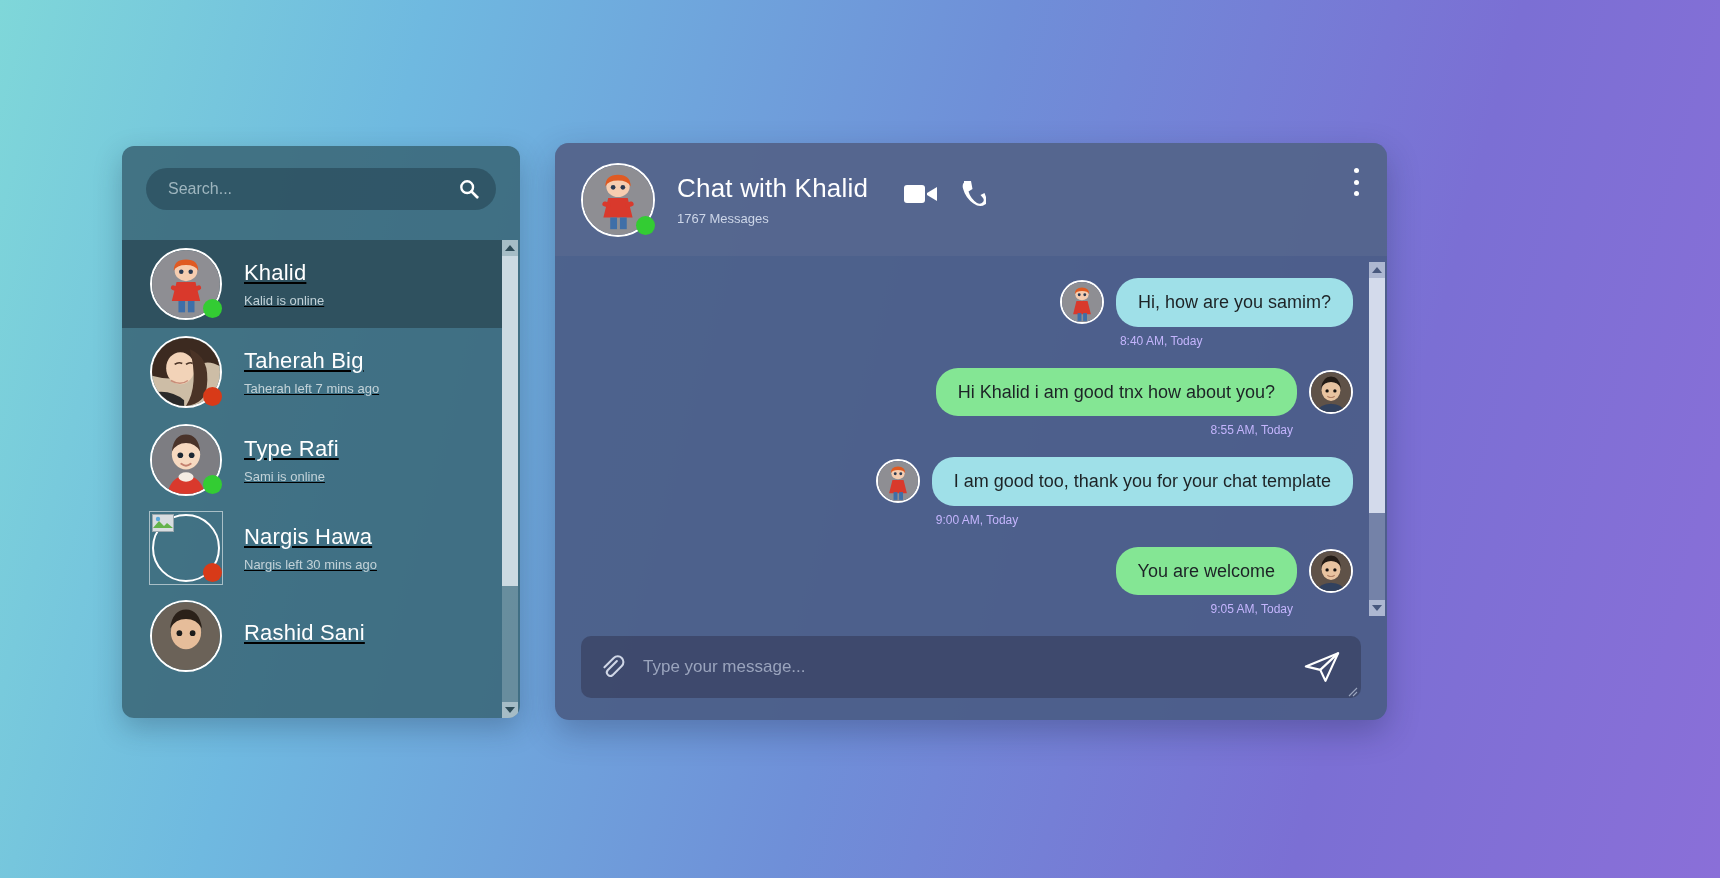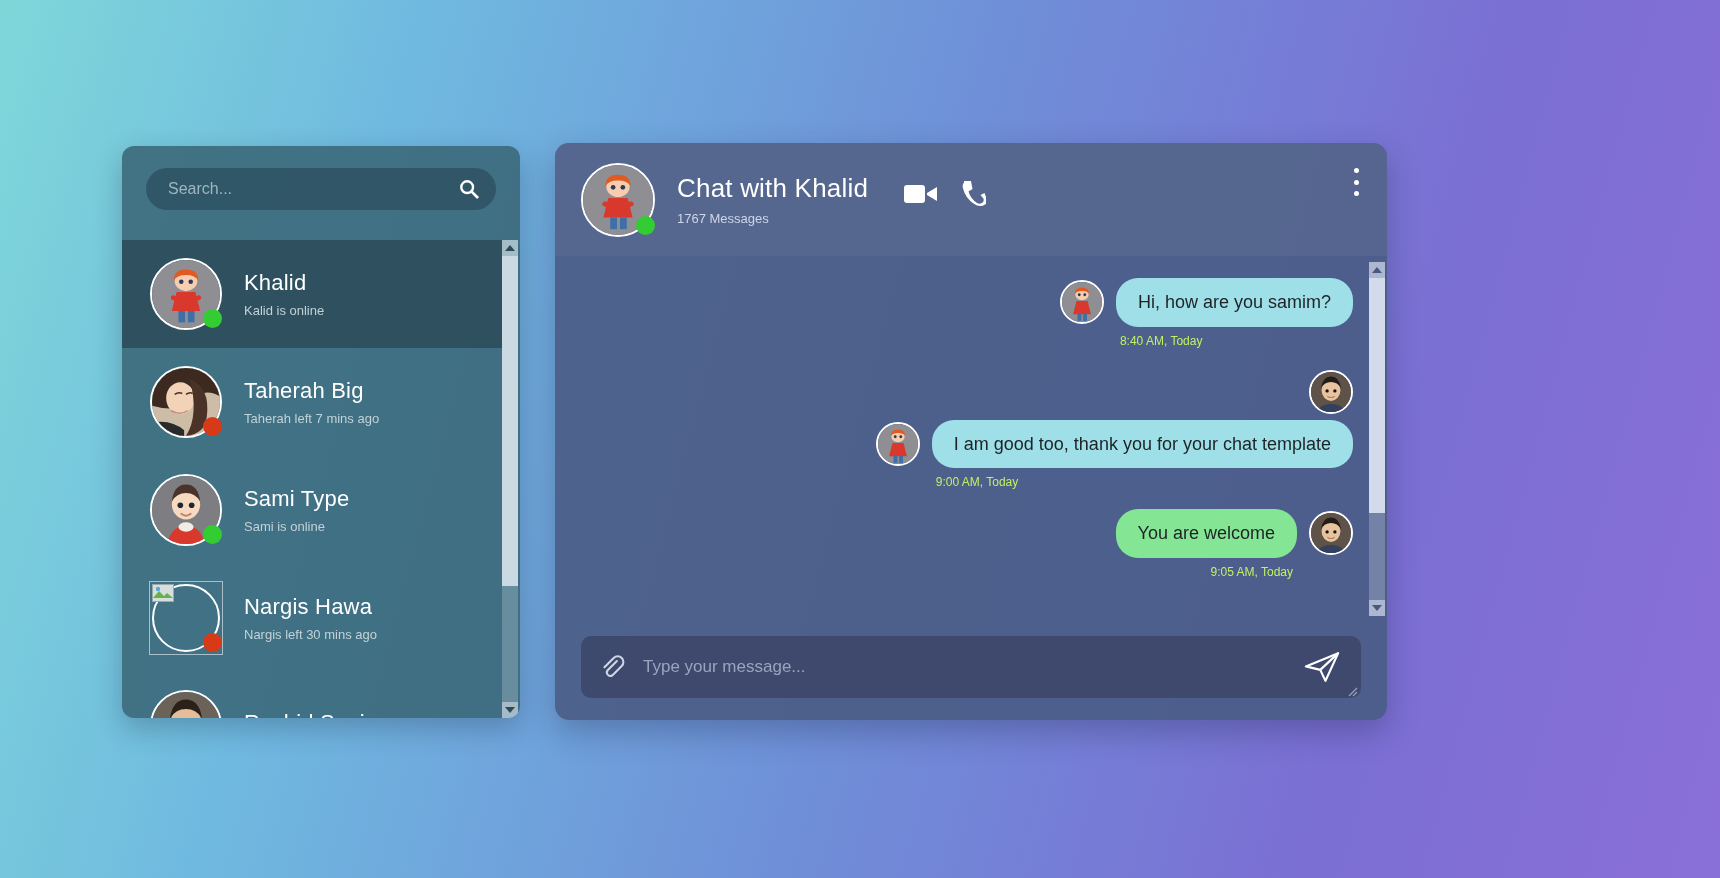--- a/index.html
+++ b/index.html
@@ -57,23 +57,24 @@
     flex: 1 1 auto;
     overflow: hidden;
   }
   #contact-list {
     position: absolute;
     left: 0; top: 0; right: 18px; bottom: 0;
     overflow: hidden;
   }
   .contact {
     display: flex; align-items: center;
-    height: 108px;
+    height: 88px;
     padding: 0 0 0 28px;
     position: relative;
+    text-decoration: underline;
   }
   .contact.active { background: rgba(46,78,92,0.92); }
   .avatar-wrap {
     position: relative;
     width: 72px; height: 72px;
     flex: 0 0 72px;
   }
   .avatar {
     width: 72px; height: 72px;
     border-radius: 50%;
@@ -235,21 +236,21 @@
     border-radius: 22px;
     padding: 13px 22px;
     font-size: 18px;
     color: #1d2326;
     max-width: 620px;
     line-height: 1.25;
   }
   .bubble.in  { background: #9fe0e8; }
   .bubble.out { background: #84e694; }
   .stamp {
-    font-size: 12px; color: #bef264;
+    font-size: 12px; color: #c4b5fd;
     margin: 7px 4px 14px 4px;
   }
 
   
   .csb-track {
     position: absolute;
     right: 2px; top: 6px; bottom: 6px;
     width: 16px;
     background: rgba(205,215,235,0.30);
   }
@@ -391,21 +392,21 @@
               <circle cx="30" cy="31" r="3" fill="#1d2733"></circle>
               <circle cx="42" cy="31" r="3" fill="#1d2733"></circle>
               <path d="M31 40 q5 4 10 0" stroke="#c4806e" stroke-width="2" fill="none" stroke-linecap="round"></path>
               <path d="M16 72 q4 -18 20 -20 q16 2 20 20z" fill="#d9392c"></path>
               <ellipse cx="36" cy="54" rx="8" ry="5" fill="#f4ece3"></ellipse>
             </svg>
           </div>
           <span class="status-dot online"></span>
         </div>
         <div class="contact-text">
-          <div class="contact-name">Sami Type</div>
+          <div class="contact-name">Type Rafi</div>
           <div class="contact-sub">Sami is online</div>
         </div>
       </div>
 
       <div class="contact">
         <div class="avatar-wrap">
           <div class="avatar broken">
             <span class="ring"></span>
             <svg class="broken-glyph" viewBox="0 0 22 18">
               <rect x="0.5" y="0.5" width="21" height="17" fill="#d8dde0" stroke="#9aa7ad"></rect>
@@ -518,20 +519,24 @@
             <rect x="38" y="56" width="7" height="14" fill="#3f6fa8"></rect>
           </svg>
         </div>
         <div class="bubble-col">
           <div class="bubble in">Hi, how are you samim?</div>
           <div class="stamp">8:40 AM, Today</div>
         </div>
       </div>
 
       <div class="msg-row out">
+        <div class="bubble-col">
+          <div class="bubble out">Hi Khalid i am good tnx how about you?</div>
+          <div class="stamp">8:55 AM, Today</div>
+        </div>
         <div class="msg-av">
           <svg class="face" viewBox="0 0 72 72">
             <rect width="72" height="72" fill="#5f5248"></rect>
             <ellipse cx="36" cy="33" rx="17" ry="19" fill="#e8c3a0"></ellipse>
             <path d="M18 29 q3 -21 18 -21 q15 0 18 21 q-6 -11 -18 -11 q-12 0 -18 11z" fill="#241c16"></path>
             <circle cx="29" cy="34" r="3" fill="#14100d"></circle>
             <circle cx="43" cy="34" r="3" fill="#14100d"></circle>
             <path d="M30 44 q6 4 12 0" stroke="#b07f63" stroke-width="2" fill="none" stroke-linecap="round"></path>
             <path d="M10 72 q6 -14 26 -15 q20 1 26 15z" fill="#31415e"></path>
           </svg>

